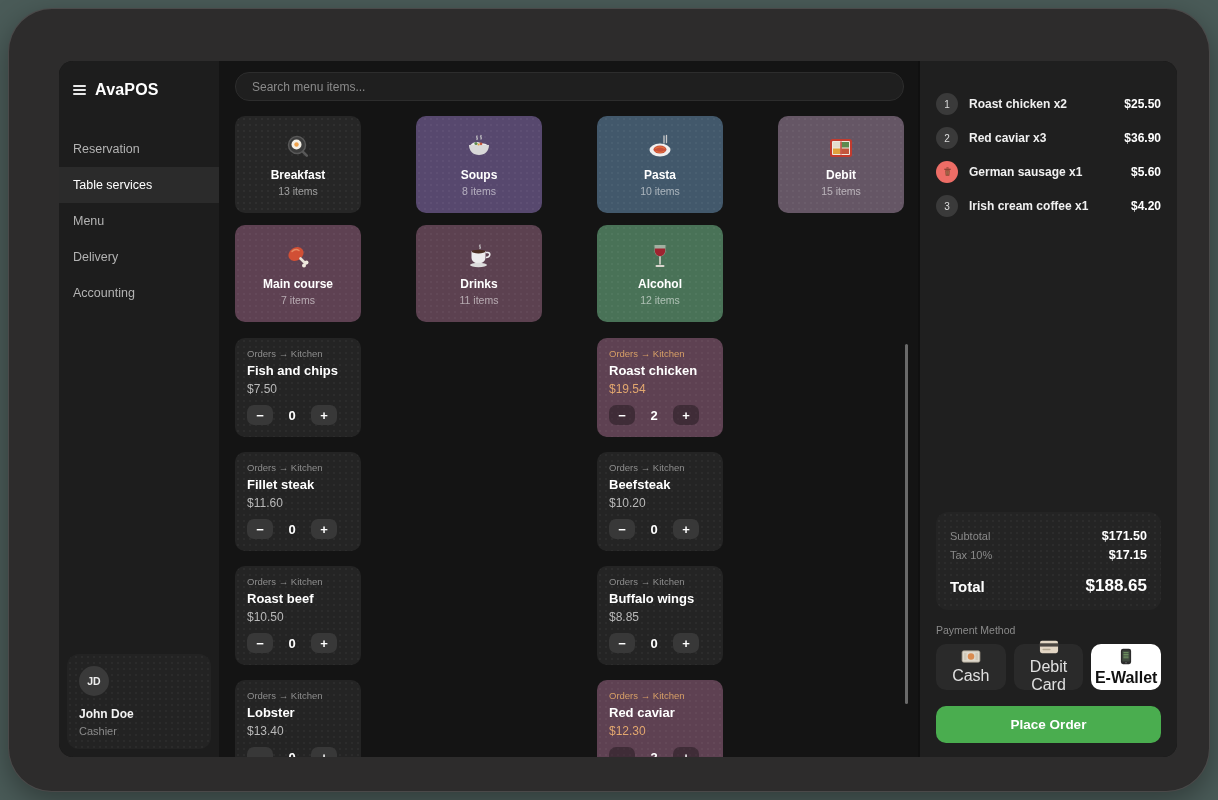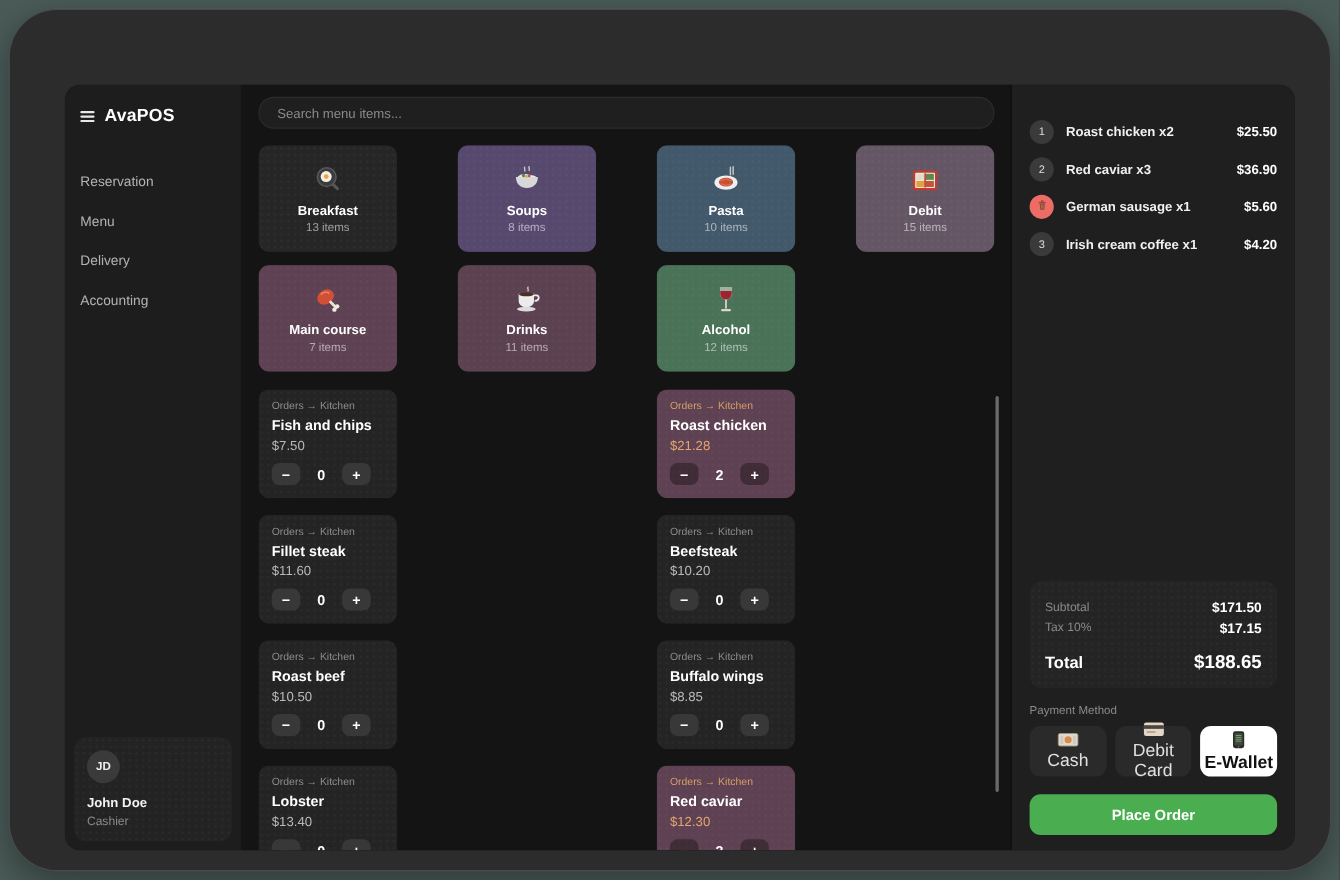--- a/index.html
+++ b/index.html
@@ -11,21 +11,21 @@
     overflow:hidden;
   }
   .tablet {
     position:absolute; left:8px; top:8px; right:8px; bottom:8px;
     background:#2d2c2c;
     border-radius:44px;
     border:1px solid rgba(255,255,255,.14);
     box-shadow:0 10px 30px rgba(0,0,0,.35);
   }
   .screen {
-    position:absolute; left:50px; top:68px; width:1118px; height:696px;
+    position:absolute; left:50px; top:52px; width:1118px; height:696px;
     border-radius:14px; overflow:hidden;
     display:flex; background:#141414;
   }
 
   
   .sidebar { width:160px; background:#1d1d1d; display:flex; flex-direction:column; flex-shrink:0; }
   .logo-row { display:flex; align-items:center; gap:9px; padding:20px 14px 0; }
   .hamburger { width:13px; display:flex; flex-direction:column; gap:2.5px; cursor:pointer; }
   .hamburger span { display:block; height:1.6px; background:#e8e8e8; border-radius:1px; }
   .logo-text { color:#fff; font-size:16px; font-weight:bold; letter-spacing:.2px; }
@@ -168,20 +168,21 @@
       <div class="logo-row">
         <div class="hamburger">
             <span></span>
             <span></span>
             <span></span>
           </div>
         <div class="logo-text">AvaPOS</div>
       </div>
       <nav class="nav">
         <div class="nav-item">Reservation</div>
+        <div class="nav-item active">Table services</div>
         <div class="nav-item">Menu</div>
         <div class="nav-item">Delivery</div>
         <div class="nav-item">Accounting</div>
       </nav>
       <div class="user-card">
         <div class="avatar">JD</div>
         <div class="user-name">John Doe</div>
         <div class="user-role">Cashier</div>
       </div>
     </aside>
@@ -290,21 +291,21 @@
           <div class="iprice">$7.50</div>
           <div class="stepper">
             <button class="step-btn">−</button>
             <span class="qty">0</span>
             <button class="step-btn">+</button>
           </div>
         </div>
         <div class="item-card col3 selected">
           <div class="route">Orders → Kitchen</div>
           <div class="iname">Roast chicken</div>
-          <div class="iprice">$21.28</div>
+          <div class="iprice">$19.54</div>
           <div class="stepper">
             <button class="step-btn">−</button>
             <span class="qty">2</span>
             <button class="step-btn">+</button>
           </div>
         </div>
         <div class="item-card col1">
           <div class="route">Orders → Kitchen</div>
           <div class="iname">Fillet steak</div>
           <div class="iprice">$11.60</div>

